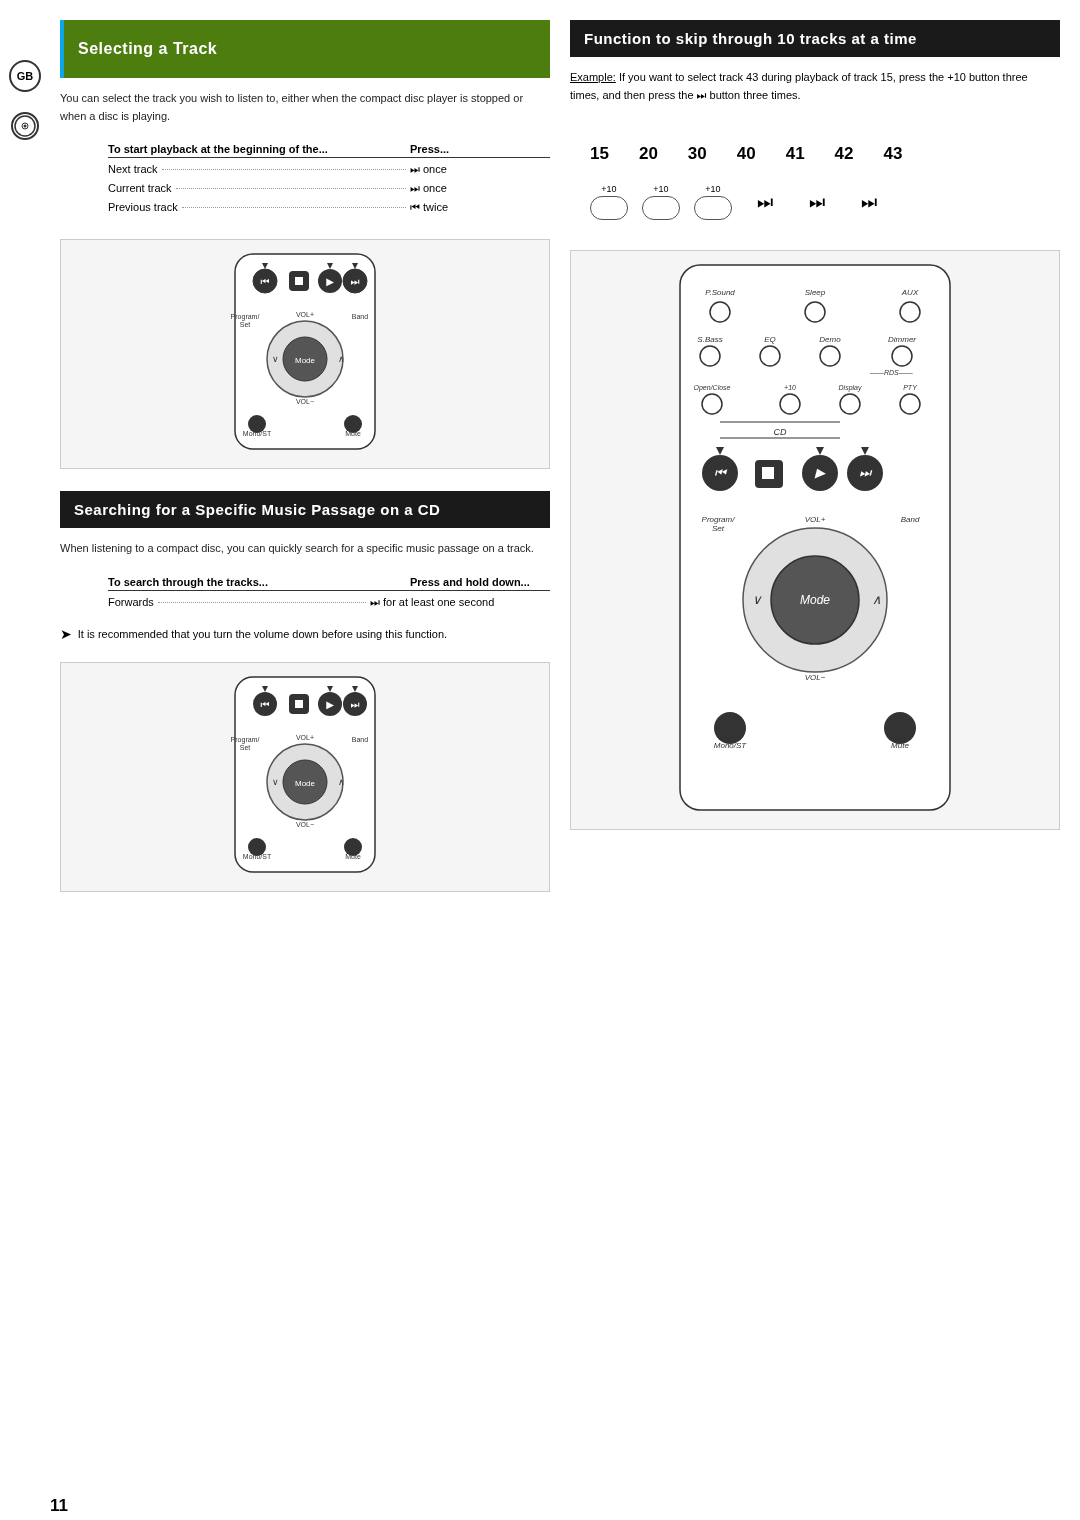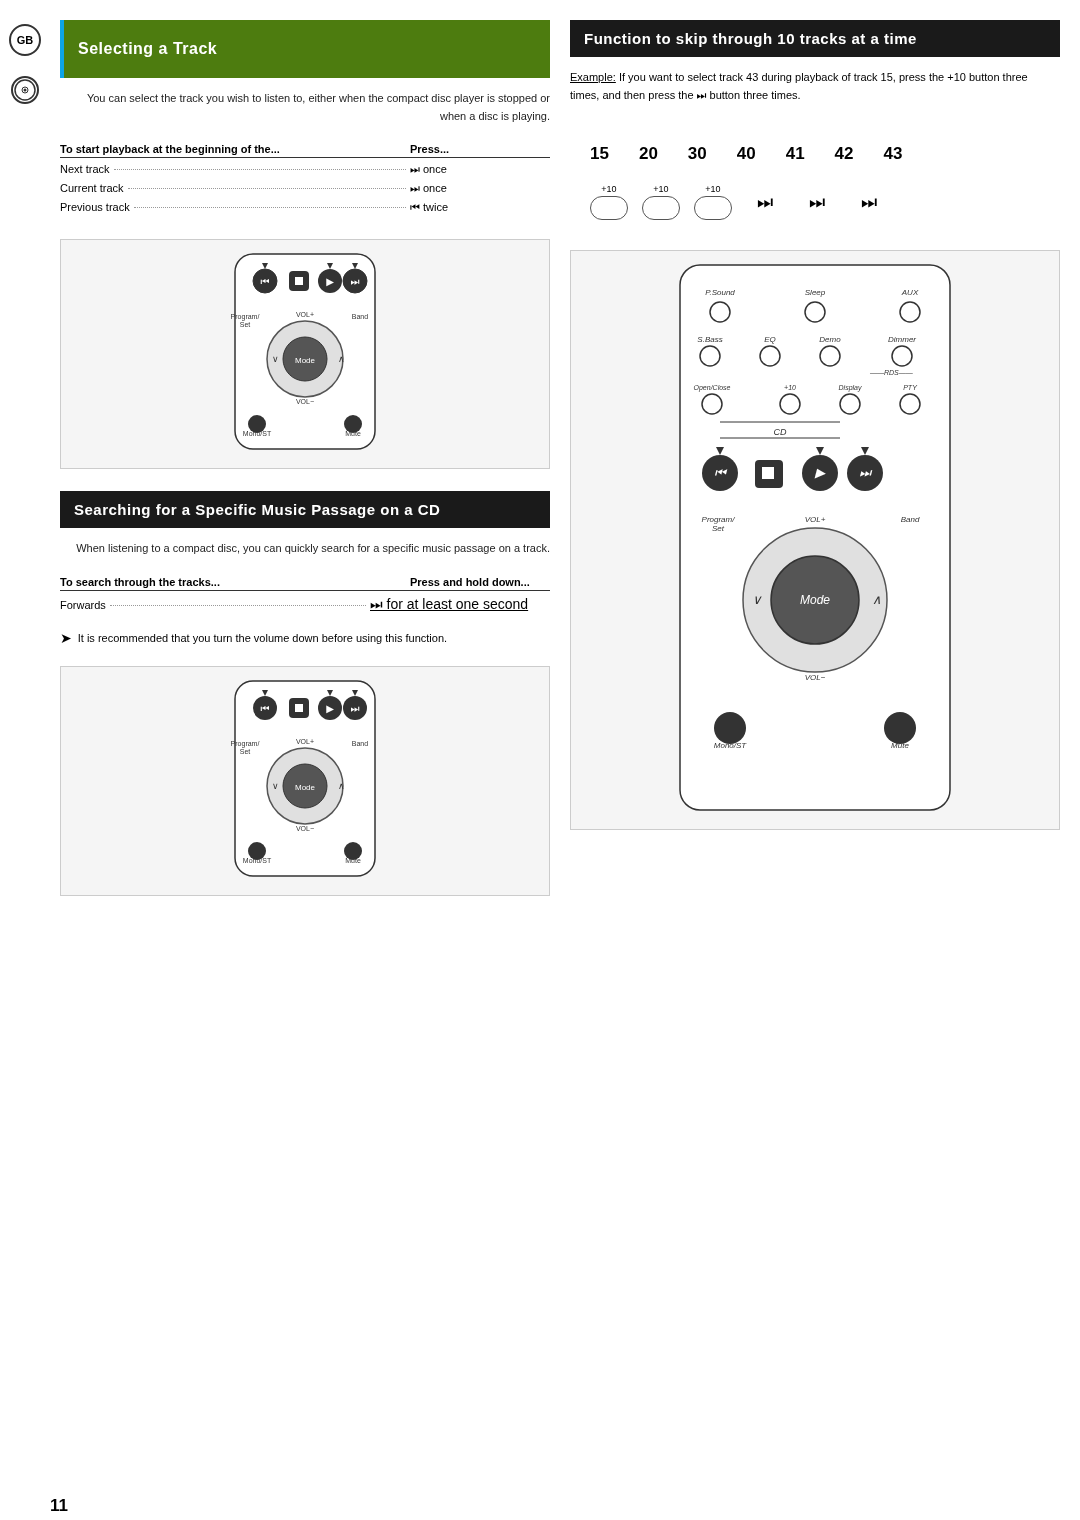--- a/index.html
+++ b/index.html
@@ -17,21 +17,21 @@
       height: 1520px;
       background: #fff;
       display: flex;
       flex-direction: row;
     }
     .left-margin {
       width: 50px;
       display: flex;
       flex-direction: column;
       align-items: center;
-      padding-top: 24px;
+      padding-top: 60px;
       gap: 20px;
     }
     .gb-badge {
       border: 2px solid #333;
       border-radius: 50%;
       width: 32px;
       height: 32px;
       display: flex;
       align-items: center;
       justify-content: center;
@@ -81,24 +81,24 @@
       color: #ffffff;
       padding: 10px 14px;
       font-size: 15px;
       font-weight: bold;
       letter-spacing: 0.5px;
     }
     .body-text {
       font-size: 11px;
       line-height: 1.6;
       color: #222;
-      text-align: right;
     }
     .table-section {
       margin-top: 6px;
+      margin-left: 48px;
     }
     .table-header-row {
       display: flex;
       border-bottom: 1.5px solid #333;
       padding-bottom: 2px;
       margin-bottom: 2px;
     }
     .table-header-row .col1 {
       flex: 1;
       font-weight: bold;
@@ -284,21 +284,21 @@
 
       <div class="table-section">
         <div class="table-header-row">
           <span class="col1">To search through the tracks...</span>
           <span class="col2">Press and hold down...</span>
         </div>
         <div class="table-row">
           <div class="row-content">
             <span>Forwards</span>
             <span class="dots"></span>
-            <span style="width:180px;font-size:14px;text-decoration:underline;">⏭ for at least one second</span>
+            <span style="width:180px;font-size:11px;">⏭ for at least one second</span>
           </div>
         </div>
       </div>
 
       <div class="note-row">
         <span class="note-arrow">➤</span>
         <span>It is recommended that you turn the volume down before using this function.</span>
       </div>
 
       <div class="remote-img" style="height:230px; margin-top:8px;">

